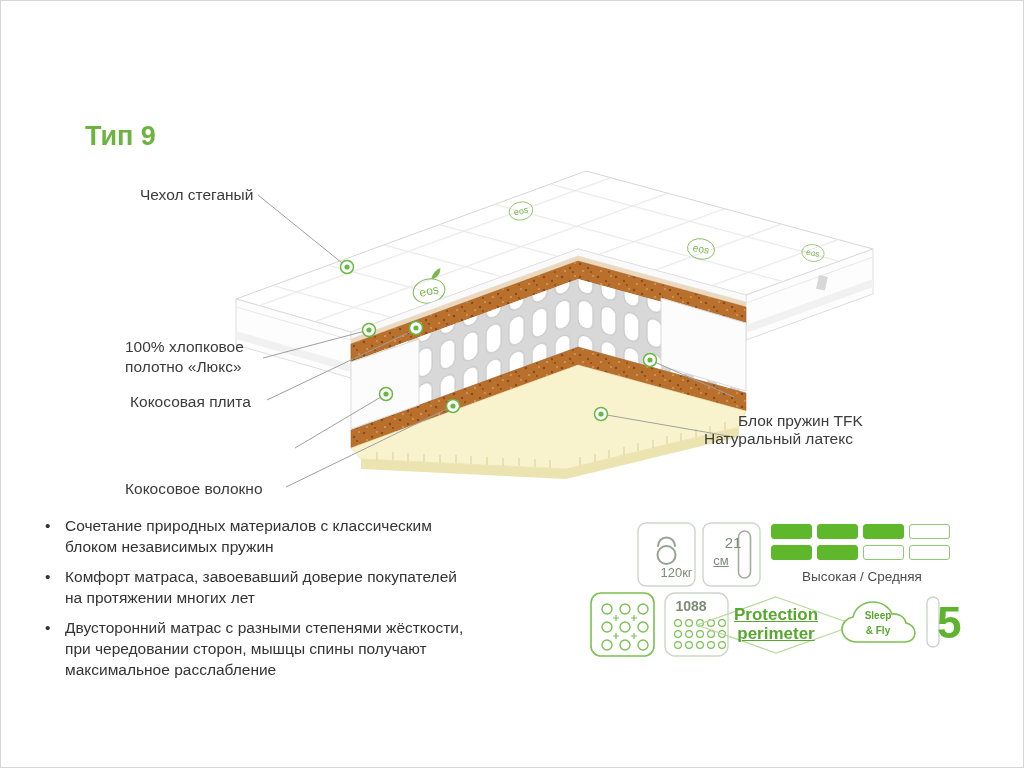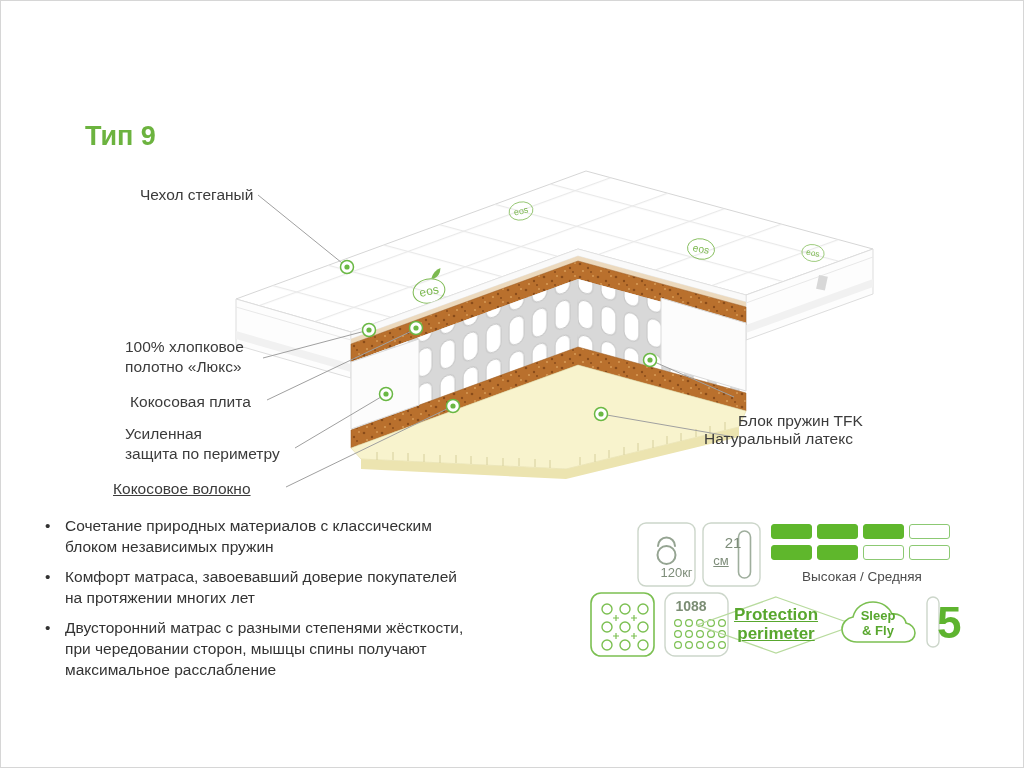--- a/index.html
+++ b/index.html
@@ -6,34 +6,34 @@
   .stage{position:relative;width:1024px;height:768px;background:#fff;overflow:hidden;
          box-sizing:border-box;border:1px solid #d6d6d6;
          font-family:"Liberation Sans","DejaVu Sans",sans-serif;}
   .abs{position:absolute;}
   .title{left:84px;top:120px;font-size:27px;font-weight:700;color:#6cb33f;}
   .lbl{position:absolute;font-size:15.5px;color:#3b3b3b;line-height:20px;white-space:pre-line;}
   .l-cover{left:130px;top:184px;margin-left:9px;}
   .l-cotton{left:124px;top:336px;}
   .l-plate{left:129px;top:391px;}
   .l-perimeter{left:124px;top:423px;}
-  .l-fiber{left:112px;top:478px;text-decoration:underline;}
+  .l-fiber{left:124px;top:478px;}
   .l-springs{left:737px;top:410px;}
   .l-latex{left:703px;top:428px;}
   .features{position:absolute;left:44px;top:514px;width:424px;font-size:15.5px;color:#333;line-height:21px;}
   .feat{display:flex;margin-bottom:9px;}
   .feat::before{content:"•";width:20px;flex:none;}
   .spec-text{position:absolute;text-align:center;color:#7e8d7a;}
   .t-weight{left:637px;top:564px;width:57px;font-size:13px;padding-left:10px;}
   .t-h21{left:704px;top:533px;width:56px;font-size:15px;}
   .t-hcm{left:704px;top:552px;width:32px;font-size:13px;text-decoration:underline;}
   .t-firm{left:770px;top:568px;width:182px;font-size:13.5px;color:#4c4c4c;}
   .t-1088{left:664px;top:597px;width:52px;font-size:14px;color:#7b8d74;font-weight:bold;}
   .t-prot{left:698px;top:604px;width:154px;font-size:17px;font-weight:bold;color:#58a72e;line-height:19px;text-decoration:underline;}
-  .t-sleep{left:842px;top:607px;width:70px;font-size:13px;font-weight:bold;color:#58a72e;line-height:15px;}
+  .t-sleep{left:842px;top:607px;width:70px;font-size:10px;font-weight:bold;color:#58a72e;line-height:15px;}
   .t-five{left:936px;top:597px;width:40px;font-size:44px;font-weight:bold;color:#5eb42f;text-align:left;}
   .bars{position:absolute;left:770px;top:523px;}
   .bar-row{display:flex;gap:5px;margin-bottom:6px;}
   .bar{width:41px;height:15px;border-radius:3px;border:1.5px solid #8cc973;box-sizing:border-box;background:#fff;display:block;}
   .bar.filled{background:#5fb72c;border-color:#5fb72c;}
 </style>
 </head>
 <body>
 
 <div class="stage">
@@ -225,22 +225,20 @@
       <rect x="926" y="596" width="12" height="50" rx="6" fill="#fff" stroke="#ccd6ca" stroke-width="1.4"></rect>
     </g>
   </svg>
 
   <div class="abs title">Тип 9</div>
 
   <div class="lbl l-cover">Чехол стеганый</div>
   <div class="lbl l-cotton">100% хлопковое
 полотно «Люкс»</div>
   <div class="lbl l-plate">Кокосовая плита</div>
-  <div class="lbl l-perimeter">Усиленная
-защита по периметру</div>
   <div class="lbl l-fiber">Кокосовое волокно</div>
   <div class="lbl l-springs">Блок пружин TFK</div>
   <div class="lbl l-latex">Натуральный латекс</div>
 
   <div class="features">
     <div class="feat">
         <span>Сочетание природных материалов с классическим блоком независимых пружин</span>
       </div>
     <div class="feat">
         <span>Комфорт матраса, завоевавший доверие покупателей на протяжении многих лет</span>

